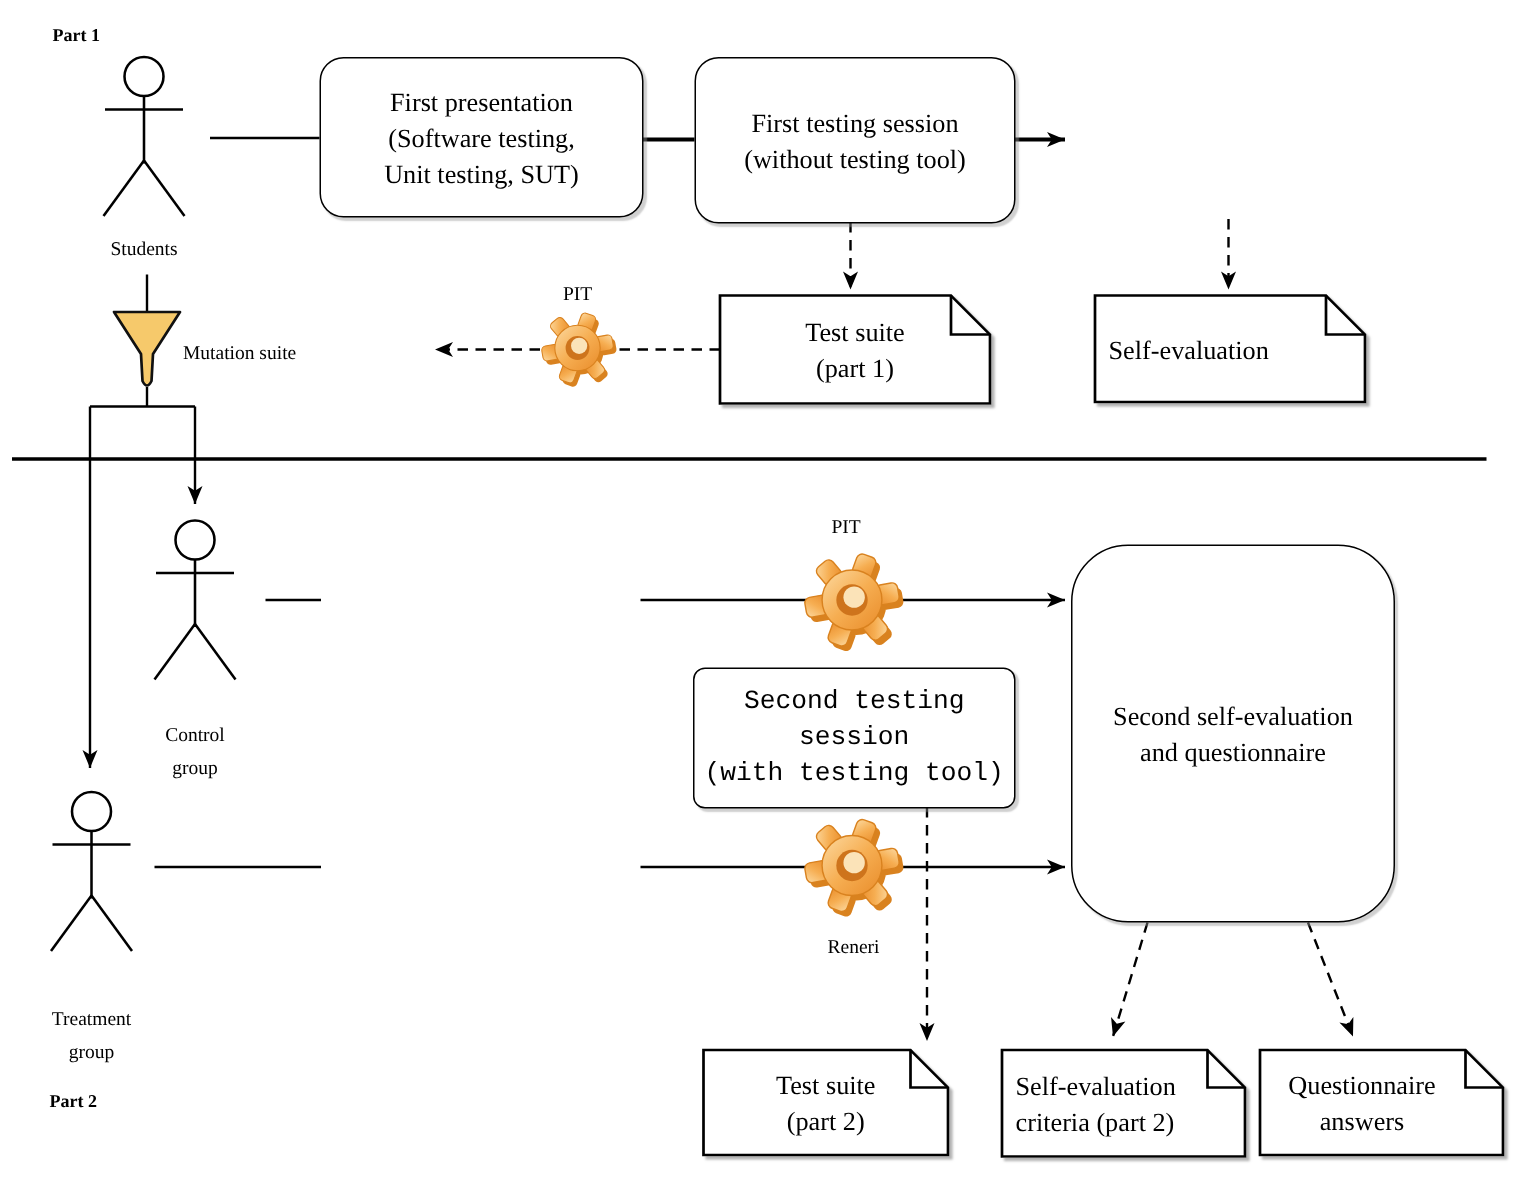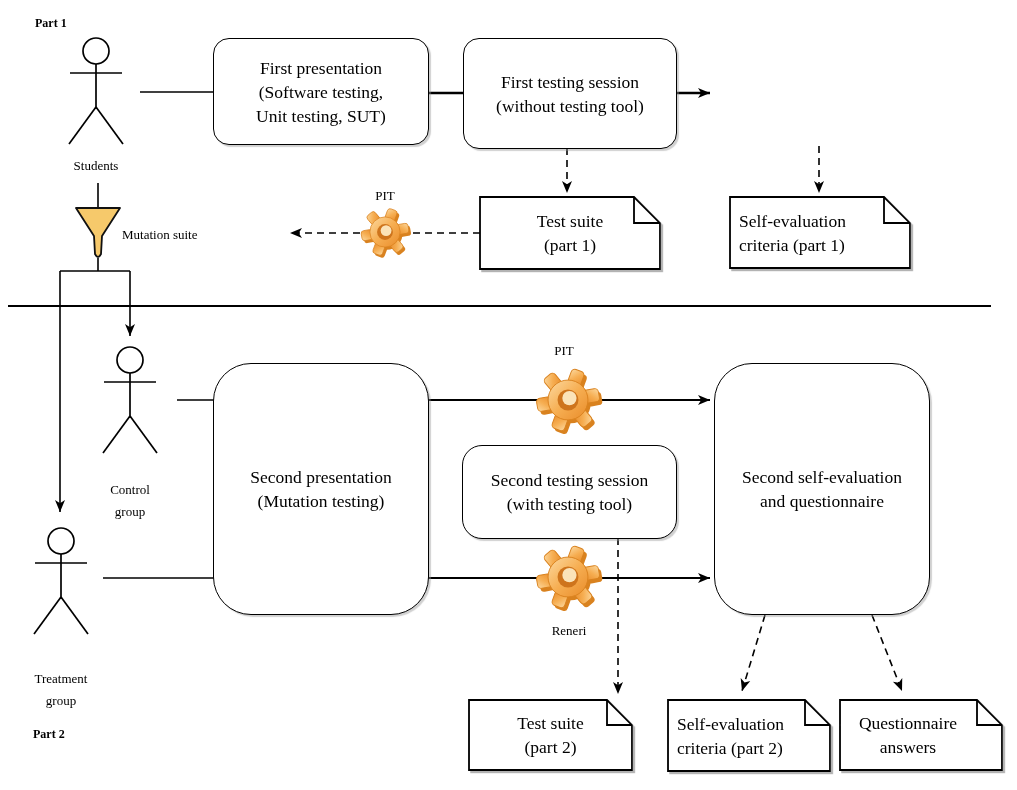--- a/index.html
+++ b/index.html
@@ -8,21 +8,21 @@
     font-family:"Liberation Serif","DejaVu Serif",serif;color:#000;overflow:hidden;
   }
   svg.layer{position:absolute;left:0;top:0;z-index:1;}
   .node{
     position:absolute;z-index:2;background:#fff;border:1.6px solid #000;
     display:flex;flex-direction:column;align-items:center;justify-content:center;
     text-align:center;font-size:17.5px;line-height:24px;
     box-shadow:2px 2px 1px rgba(150,150,150,.45);
   }
   .r16{border-radius:16px;}
-  .r20{border-radius:20px;}
+  .r20{border-radius:8px;font-family:Liberation Mono, monospace;}
   .r38{border-radius:38px;}
   .lbl{position:absolute;z-index:2;font-size:13px;line-height:22px;white-space:nowrap;}
   .lbl.center{text-align:center;}
   .bold{font-weight:bold;font-size:12px;}
   .doc-text{
     position:absolute;z-index:2;display:flex;flex-direction:column;justify-content:center;
     font-size:17.5px;line-height:24px;
   }
   .doc-text.center{align-items:center;text-align:center;}
   .doc-text .dline{display:block;}
@@ -136,43 +136,38 @@
     <span class="dline">(Software testing,</span>
     <span class="dline">Unit testing, SUT)</span>
   </div>
 
   <div class="node r16" style="left:463px;top:38px;width:212px;height:109px">
     <span class="dline">First testing session</span>
     <span class="dline">(without testing tool)</span>
   </div>
 
 
-  <div class="node r38" style="left:213px;top:363px;width:214px;height:250px">
-    <span class="dline">Second presentation</span>
-    <span class="dline">(Mutation testing)</span>
-  </div>
 
   <div class="node r20" style="left:462px;top:445px;width:213px;height:92px">
     <span class="dline">Second testing session</span>
     <span class="dline">(with testing tool)</span>
   </div>
 
   <div class="node r38" style="left:714px;top:363px;width:214px;height:250px">
     <span class="dline">Second self-evaluation</span>
     <span class="dline">and questionnaire</span>
   </div>
 
   <div class="doc-text center" style="left:480px;top:197px;width:180px;height:72px">
     <span class="dline">Test suite</span>
     <span class="dline">(part 1)</span>
   </div>
 
   <div class="doc-text" style="left:739px;top:197px;width:171px;height:71px">
     <span class="dline">Self-evaluation</span>
-    <span class="dline">criteria (part 1)</span>
   </div>
 
   <div class="doc-text center" style="left:469px;top:700px;width:163px;height:70px">
     <span class="dline">Test suite</span>
     <span class="dline">(part 2)</span>
   </div>
 
   <div class="doc-text" style="left:677px;top:700px;width:153px;height:71px">
     <span class="dline">Self-evaluation</span>
     <span class="dline">criteria (part 2)</span>

